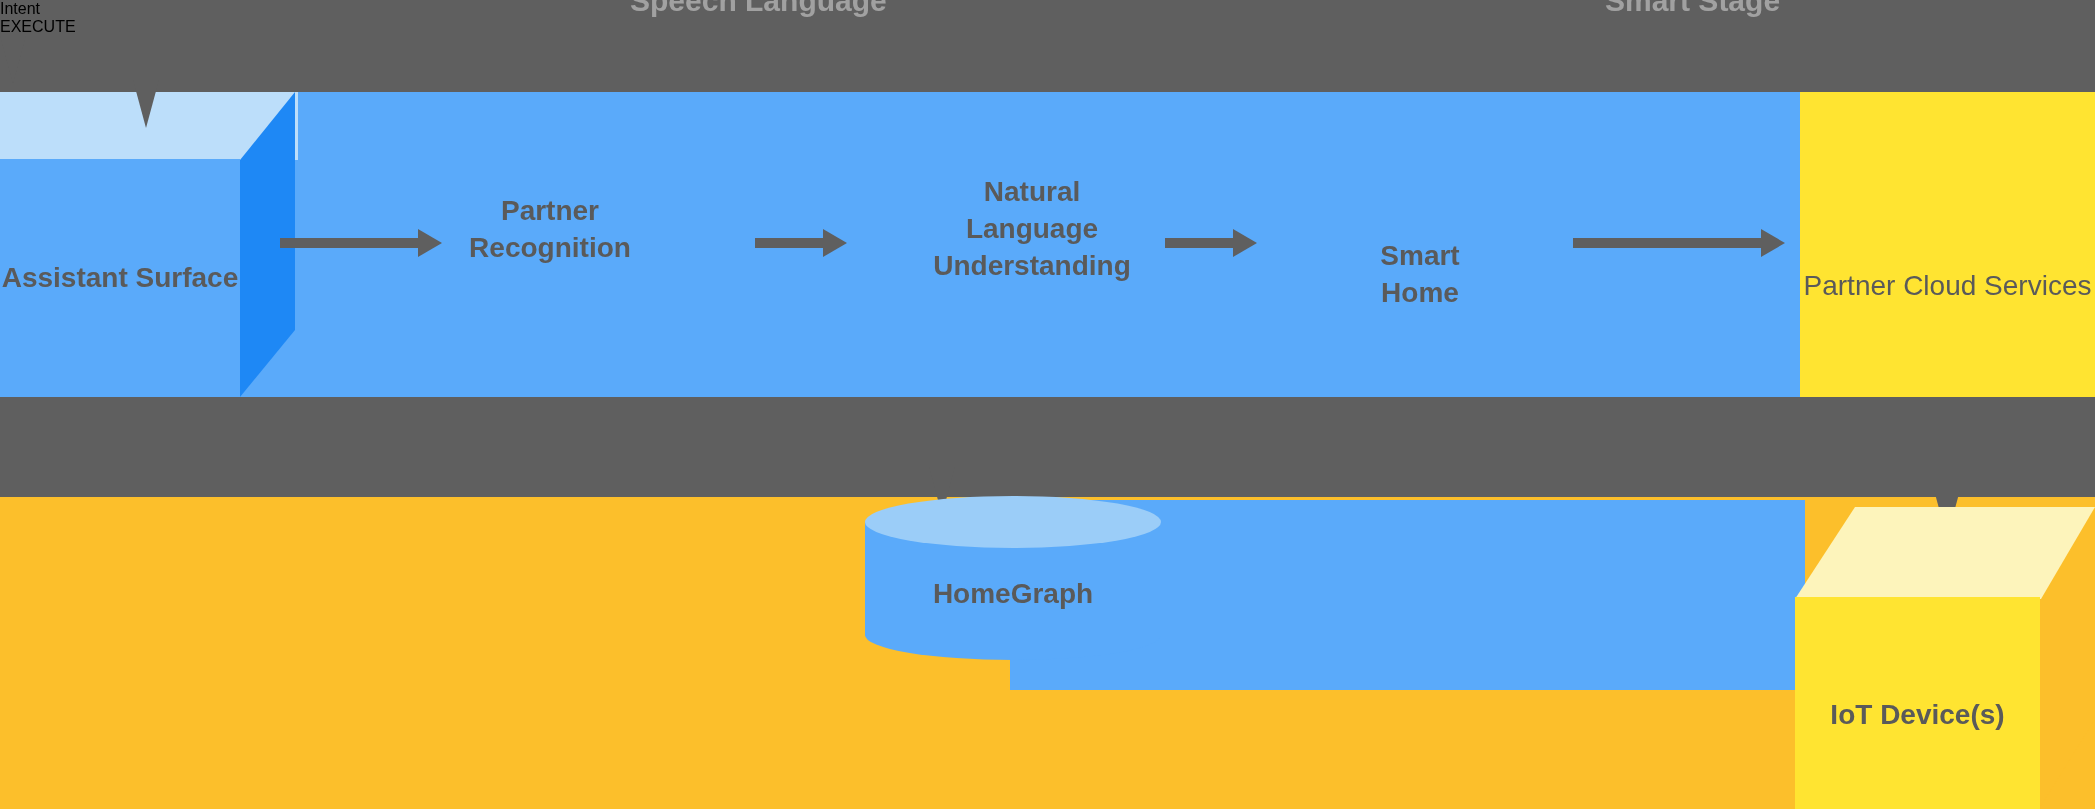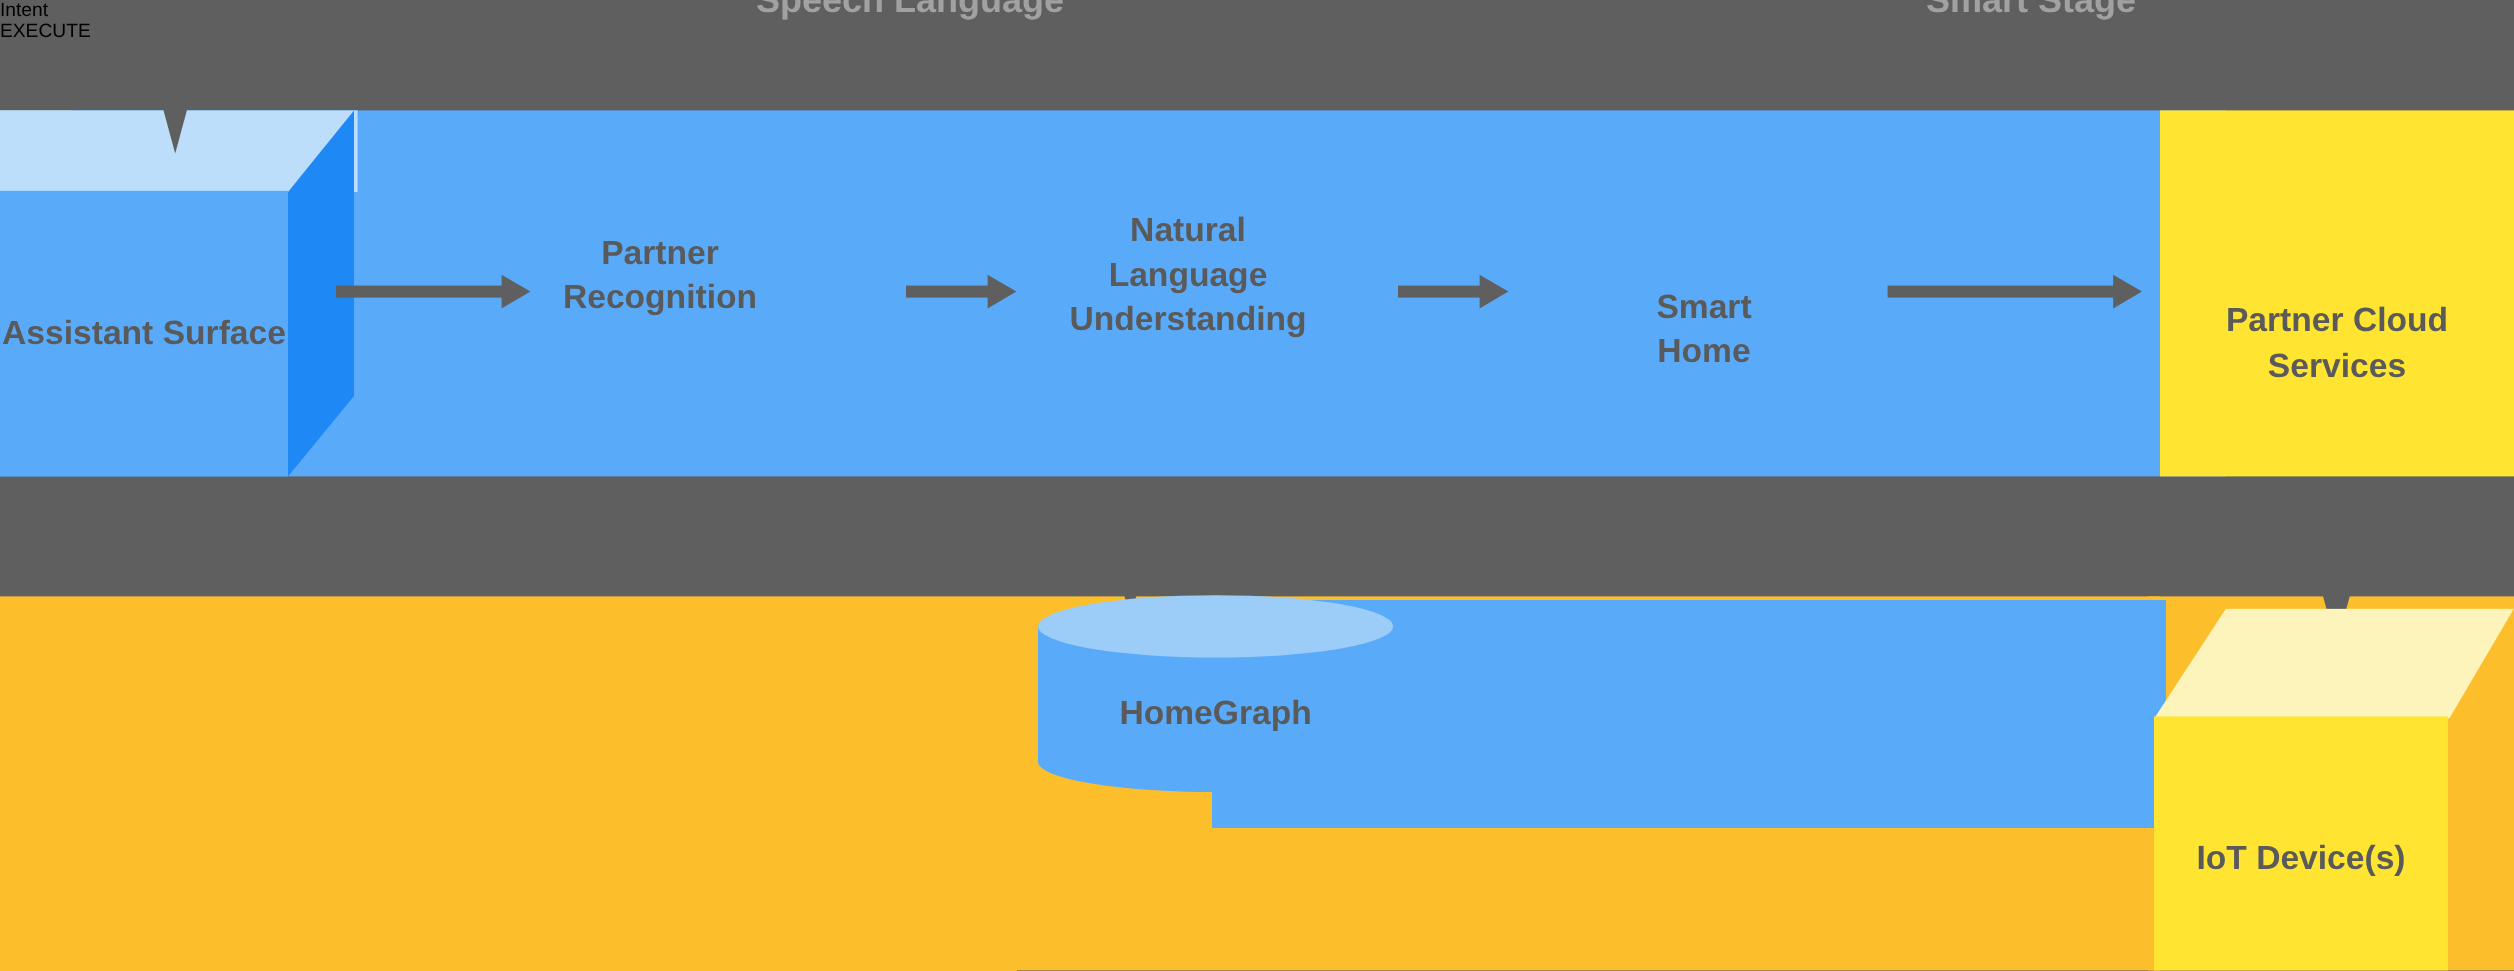--- a/index.html
+++ b/index.html
@@ -144,21 +144,21 @@
 
   
   #partner-cloud {
     position: absolute;
     left: 1800px; top: 92px;
     width: 295px; height: 387px;
     display: flex; align-items: center; justify-content: center;
     text-align: center;
     color: #5a5a5a;
     font-size: 28px;
-    font-weight: bold;
+    font-weight: normal;
     line-height: 1.33;
   }
 
   
   #homegraph {
     position: absolute;
     left: 865px; top: 496px;
     width: 296px; height: 163px;
   }
   #homegraph .cyl-body {
@@ -196,21 +196,21 @@
   .stage-label {
     position: absolute;
     color: #5a5a5a;
     font-size: 28px;
     font-weight: bold;
     text-align: center;
     line-height: 1.33;
     white-space: pre-line;
   }
   #label-speech    { left: 440px;  top: 192px; width: 220px; }
-  #label-nlu       { left: 870px;  top: 173px; width: 240px; }
+  #label-nlu       { left: 912px;  top: 173px; width: 240px; }
   #label-smarthome { left: 1320px; top: 192px; width: 200px; margin-top: 45px; }
 
   
   .header-text {
     position: absolute;
     color: #d8d8d8;
     font-size: 30px;
     font-weight: bold;
     white-space: nowrap;
     opacity: 0.55;

